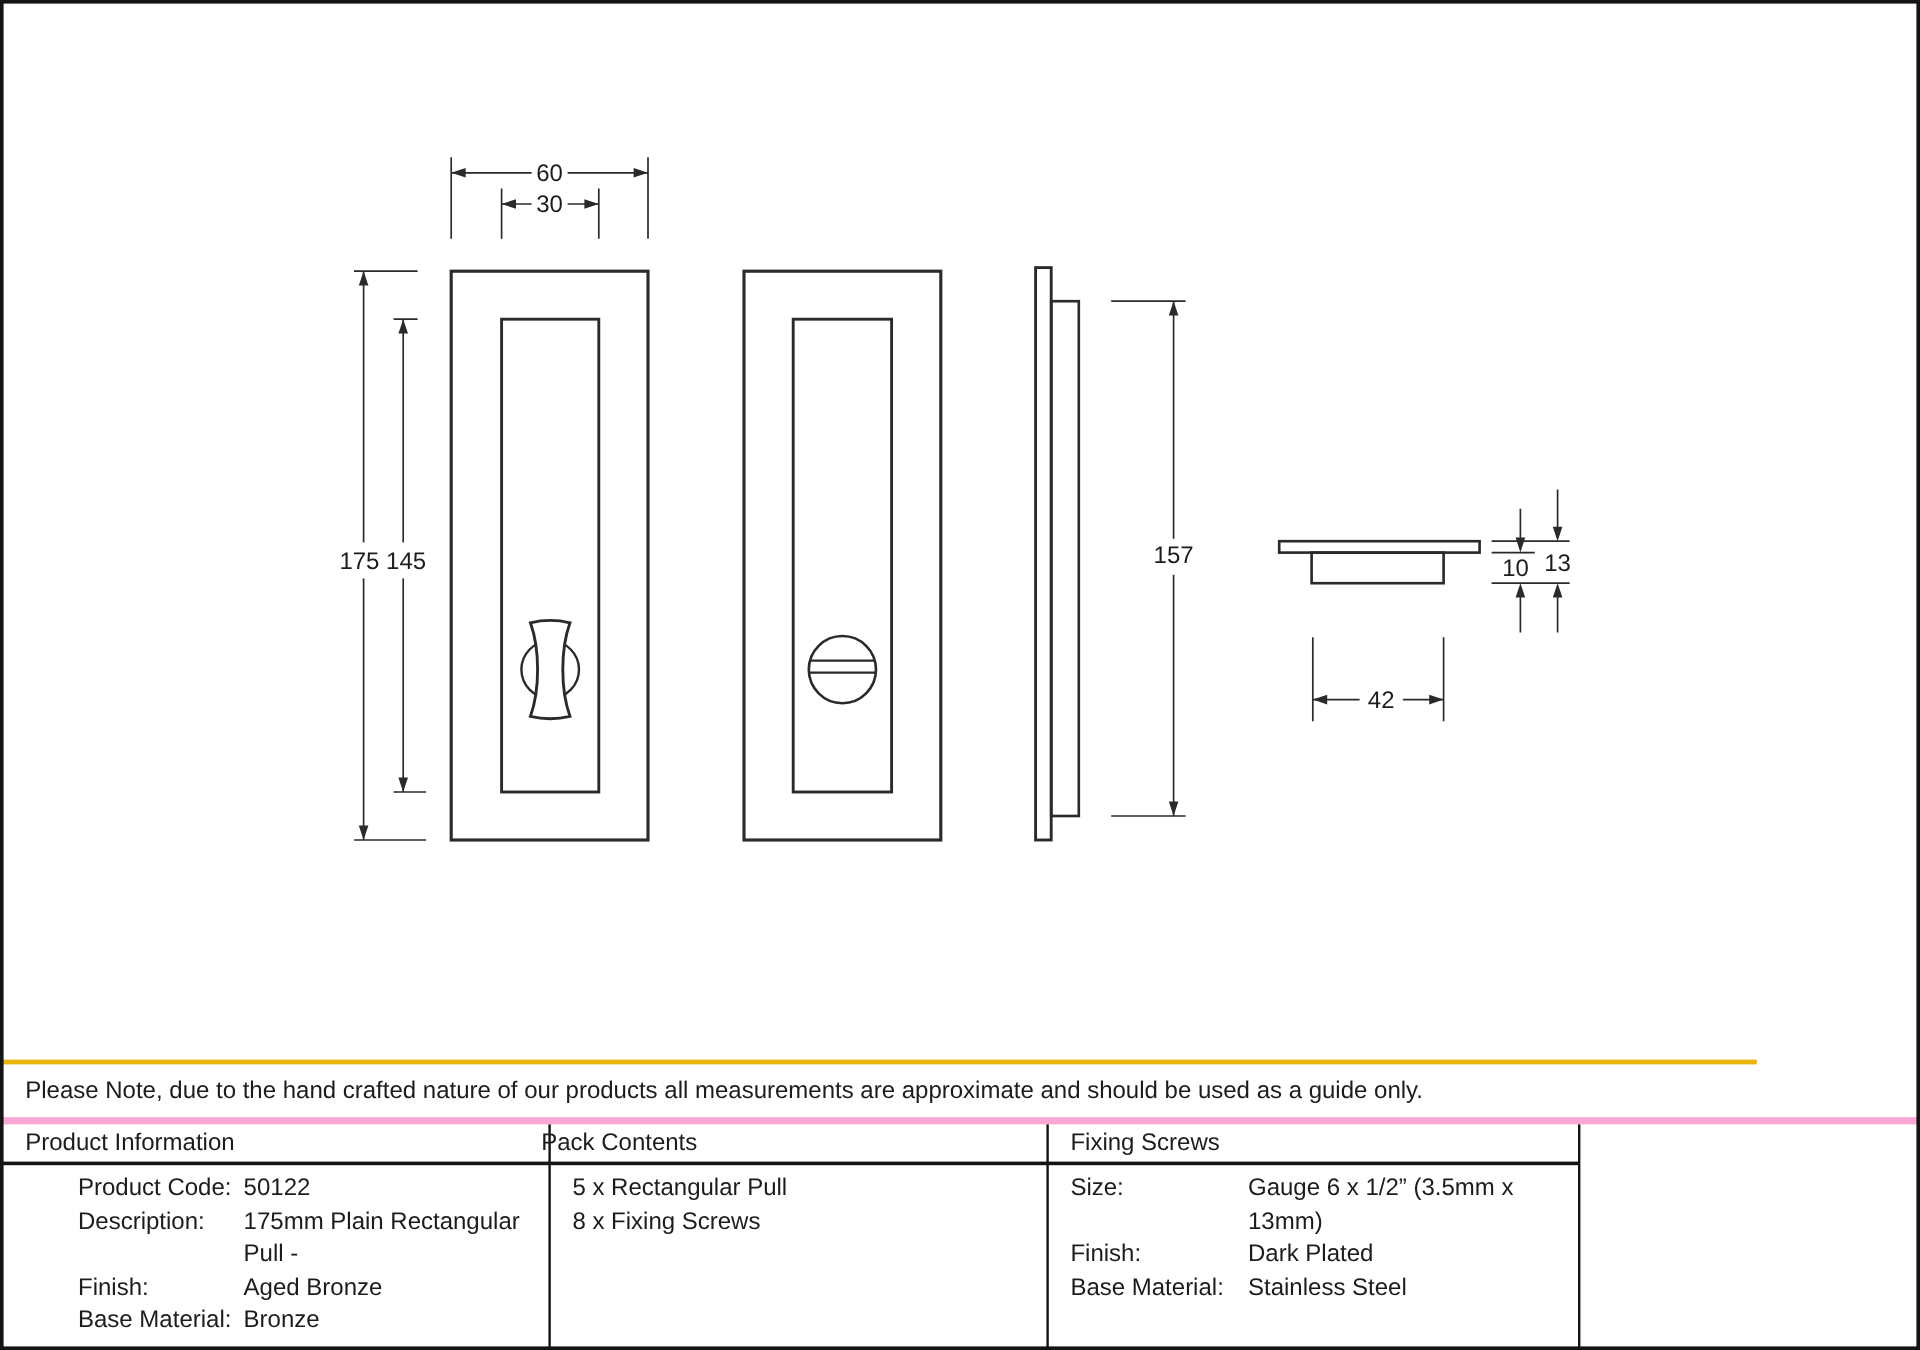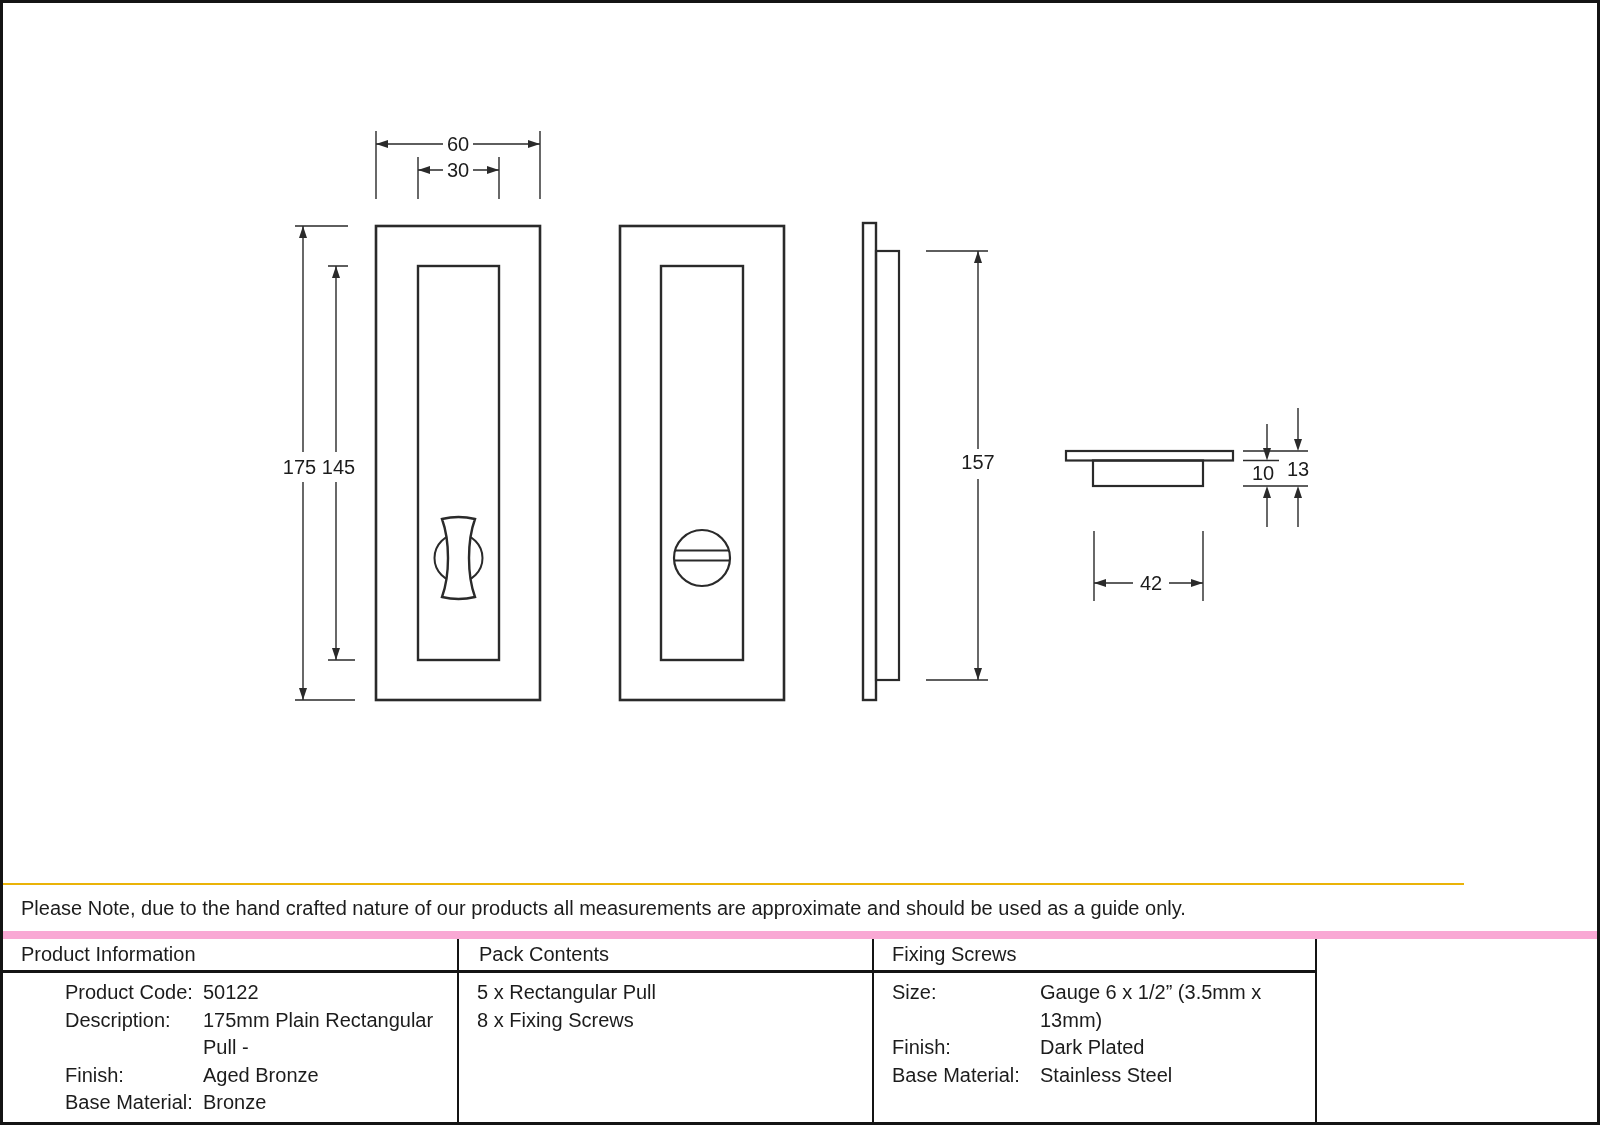--- a/index.html
+++ b/index.html
@@ -3,24 +3,24 @@
 <meta charset="utf-8">
 <style>
   html,body{margin:0;padding:0;background:#fff;}
   body{width:1600px;height:1125px;position:relative;overflow:hidden;
        font-family:"Liberation Sans","DejaVu Sans",sans-serif;color:#1c1c1c;}
   .abs{position:absolute;}
   #page-border{position:absolute;inset:0;border:3px solid #141414;box-sizing:border-box;pointer-events:none;z-index:50;}
   #drawing-area{left:0;top:0;width:1600px;height:999px;}
   #drawing-svg{display:block;width:1600px;height:883px;}
   
-  #note-row{left:0;top:883px;width:1464px;height:48px;border-top:2px solid #eab308;box-sizing:border-box;display:flex;align-items:center;}
+  #note-row{left:0;top:883px;width:1464px;height:48px;border-top:4px solid #eab308;box-sizing:border-box;display:flex;align-items:center;}
   #note-row .note-text{margin-left:21px;font-size:20px;}
   
-  #spec-table{left:0;top:931px;width:1600px;height:194px;border-top:8px solid #f9a8d4;box-sizing:border-box;}
+  #spec-table{left:0;top:931px;width:1600px;height:194px;border-top:6px solid #f9a8d4;box-sizing:border-box;}
   .vline{position:absolute;width:2px;background:#141414;top:0;bottom:0;}
   #header-underline{position:absolute;left:0;top:31px;width:1316px;height:3px;background:#141414;}
   .th{position:absolute;top:0;height:31px;display:flex;align-items:center;font-size:20px;}
   .cell-body{position:absolute;top:40px;font-size:20px;line-height:27.5px;}
   .kv-row{display:flex;}
   .kv-label{flex:none;}
   .pi-label{width:138px;margin-left:44px;}
   .fs-label{width:148px;}
   text.dim{font-family:"Liberation Sans","DejaVu Sans",sans-serif;font-size:20px;fill:#1c1c1c;}
 </style>
@@ -119,21 +119,21 @@
   <div class="note-text">Please Note, due to the hand crafted nature of our products all measurements are approximate and should be used as a guide only.</div>
 </div>
 
 <div id="spec-table" class="abs">
   <div class="vline" style="left:457px;"></div>
   <div class="vline" style="left:872px;"></div>
   <div class="vline" style="left:1315px;"></div>
   <div id="header-underline"></div>
 
   <div class="th" style="left:21px;">Product Information</div>
-  <div class="th" style="left:479px;">Pack Contents</div>
+  <div class="th" style="left:451px;">Pack Contents</div>
   <div class="th" style="left:892px;">Fixing Screws</div>
 
   <div class="cell-body" style="left:21px;width:425px;">
     <div class="kv-row">
       <span class="kv-label pi-label">Product Code:</span>
       <span>50122</span>
     </div>
     <div class="kv-row">
       <span class="kv-label pi-label">Description:</span>
       <span>175mm Plain Rectangular Pull -</span>

